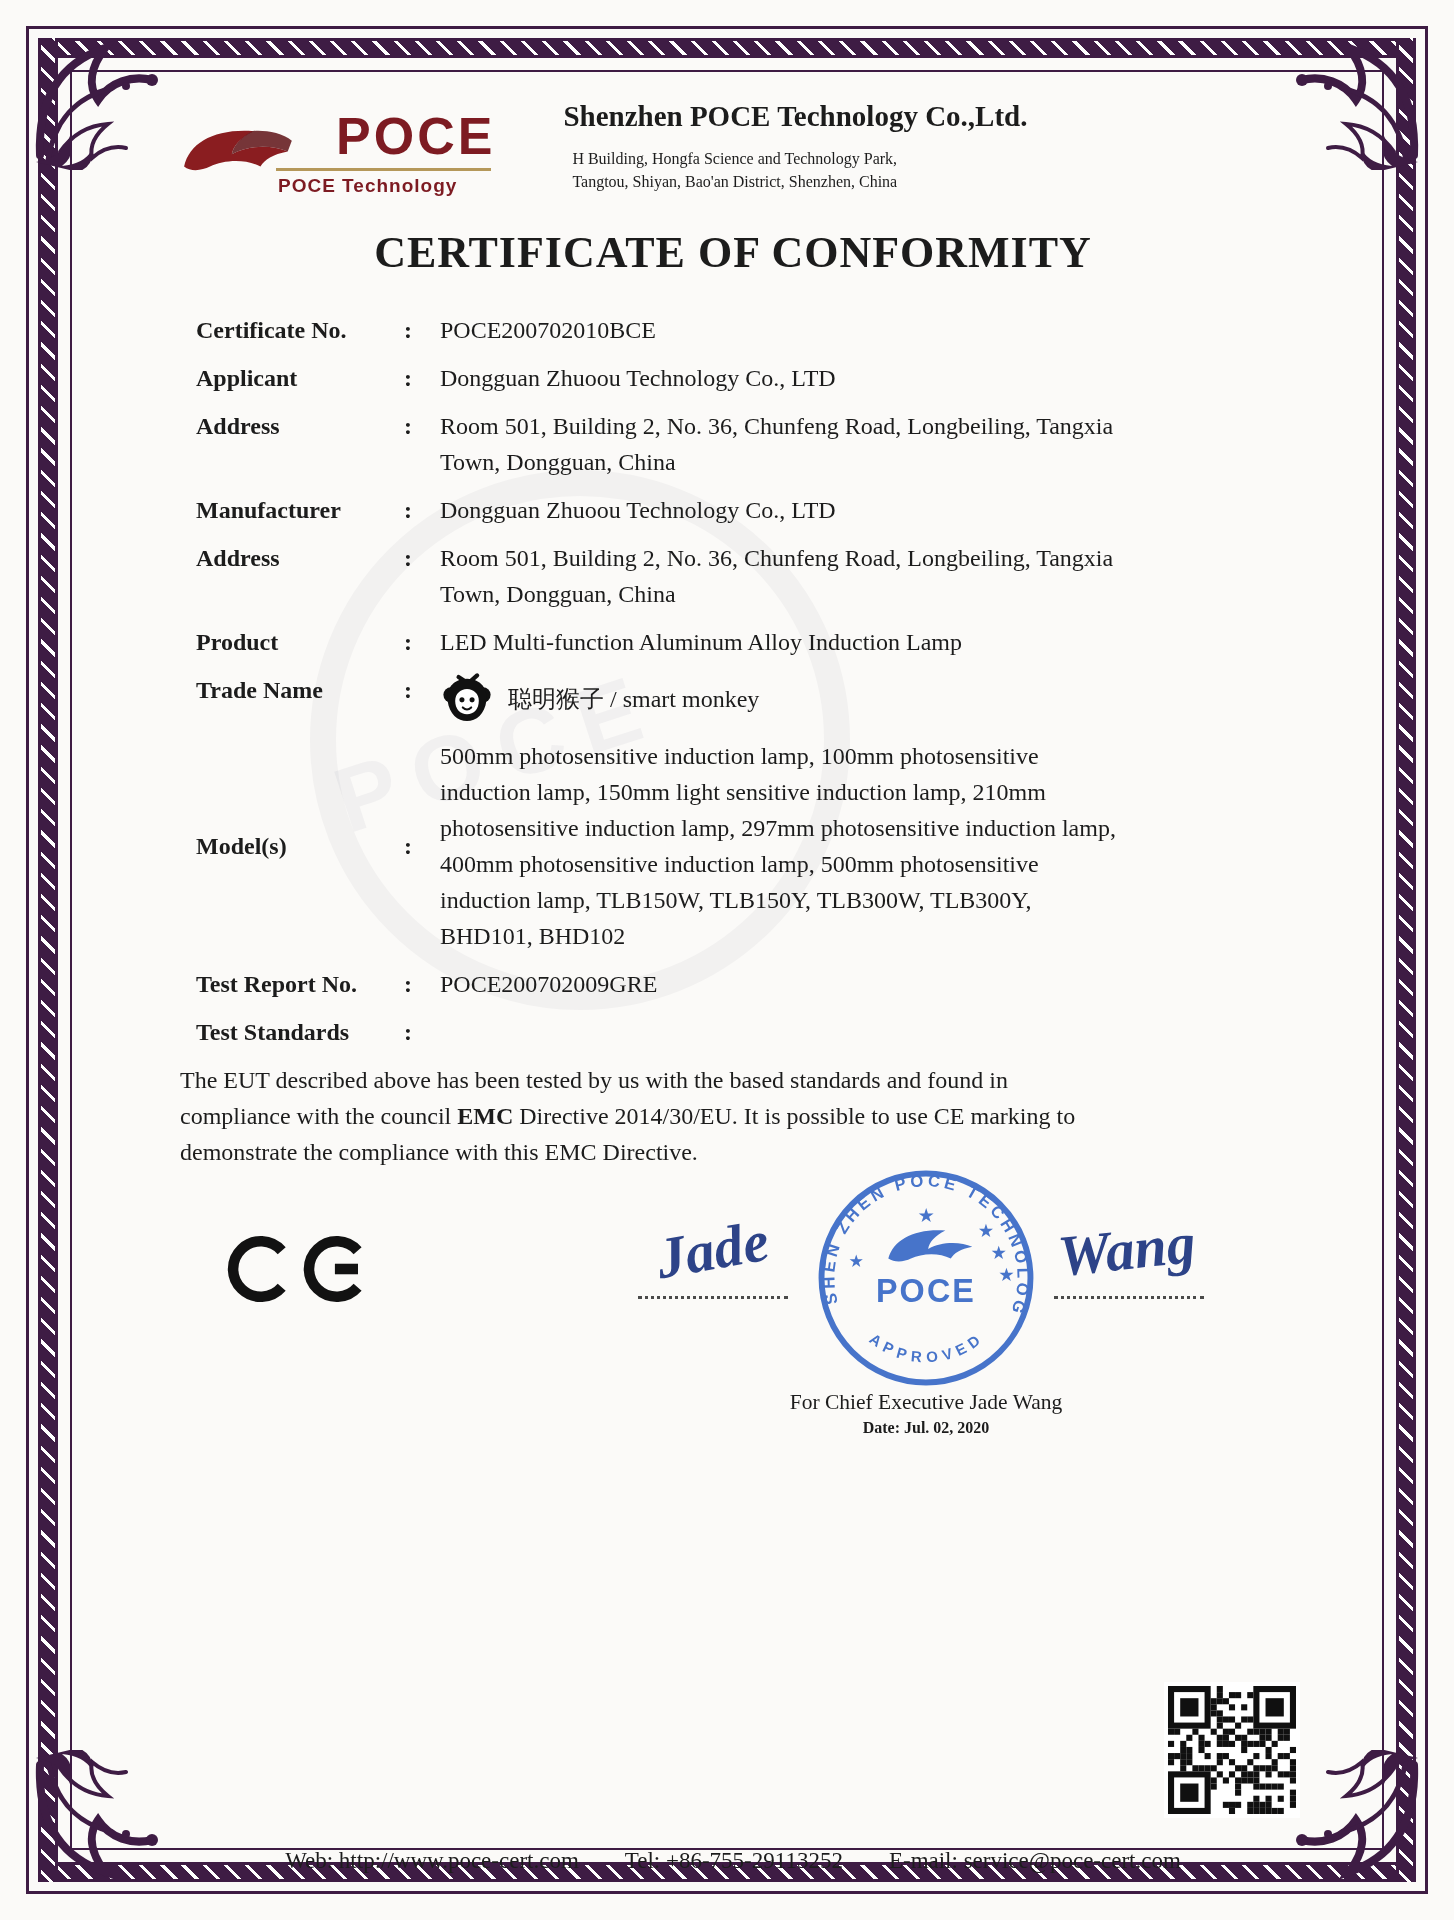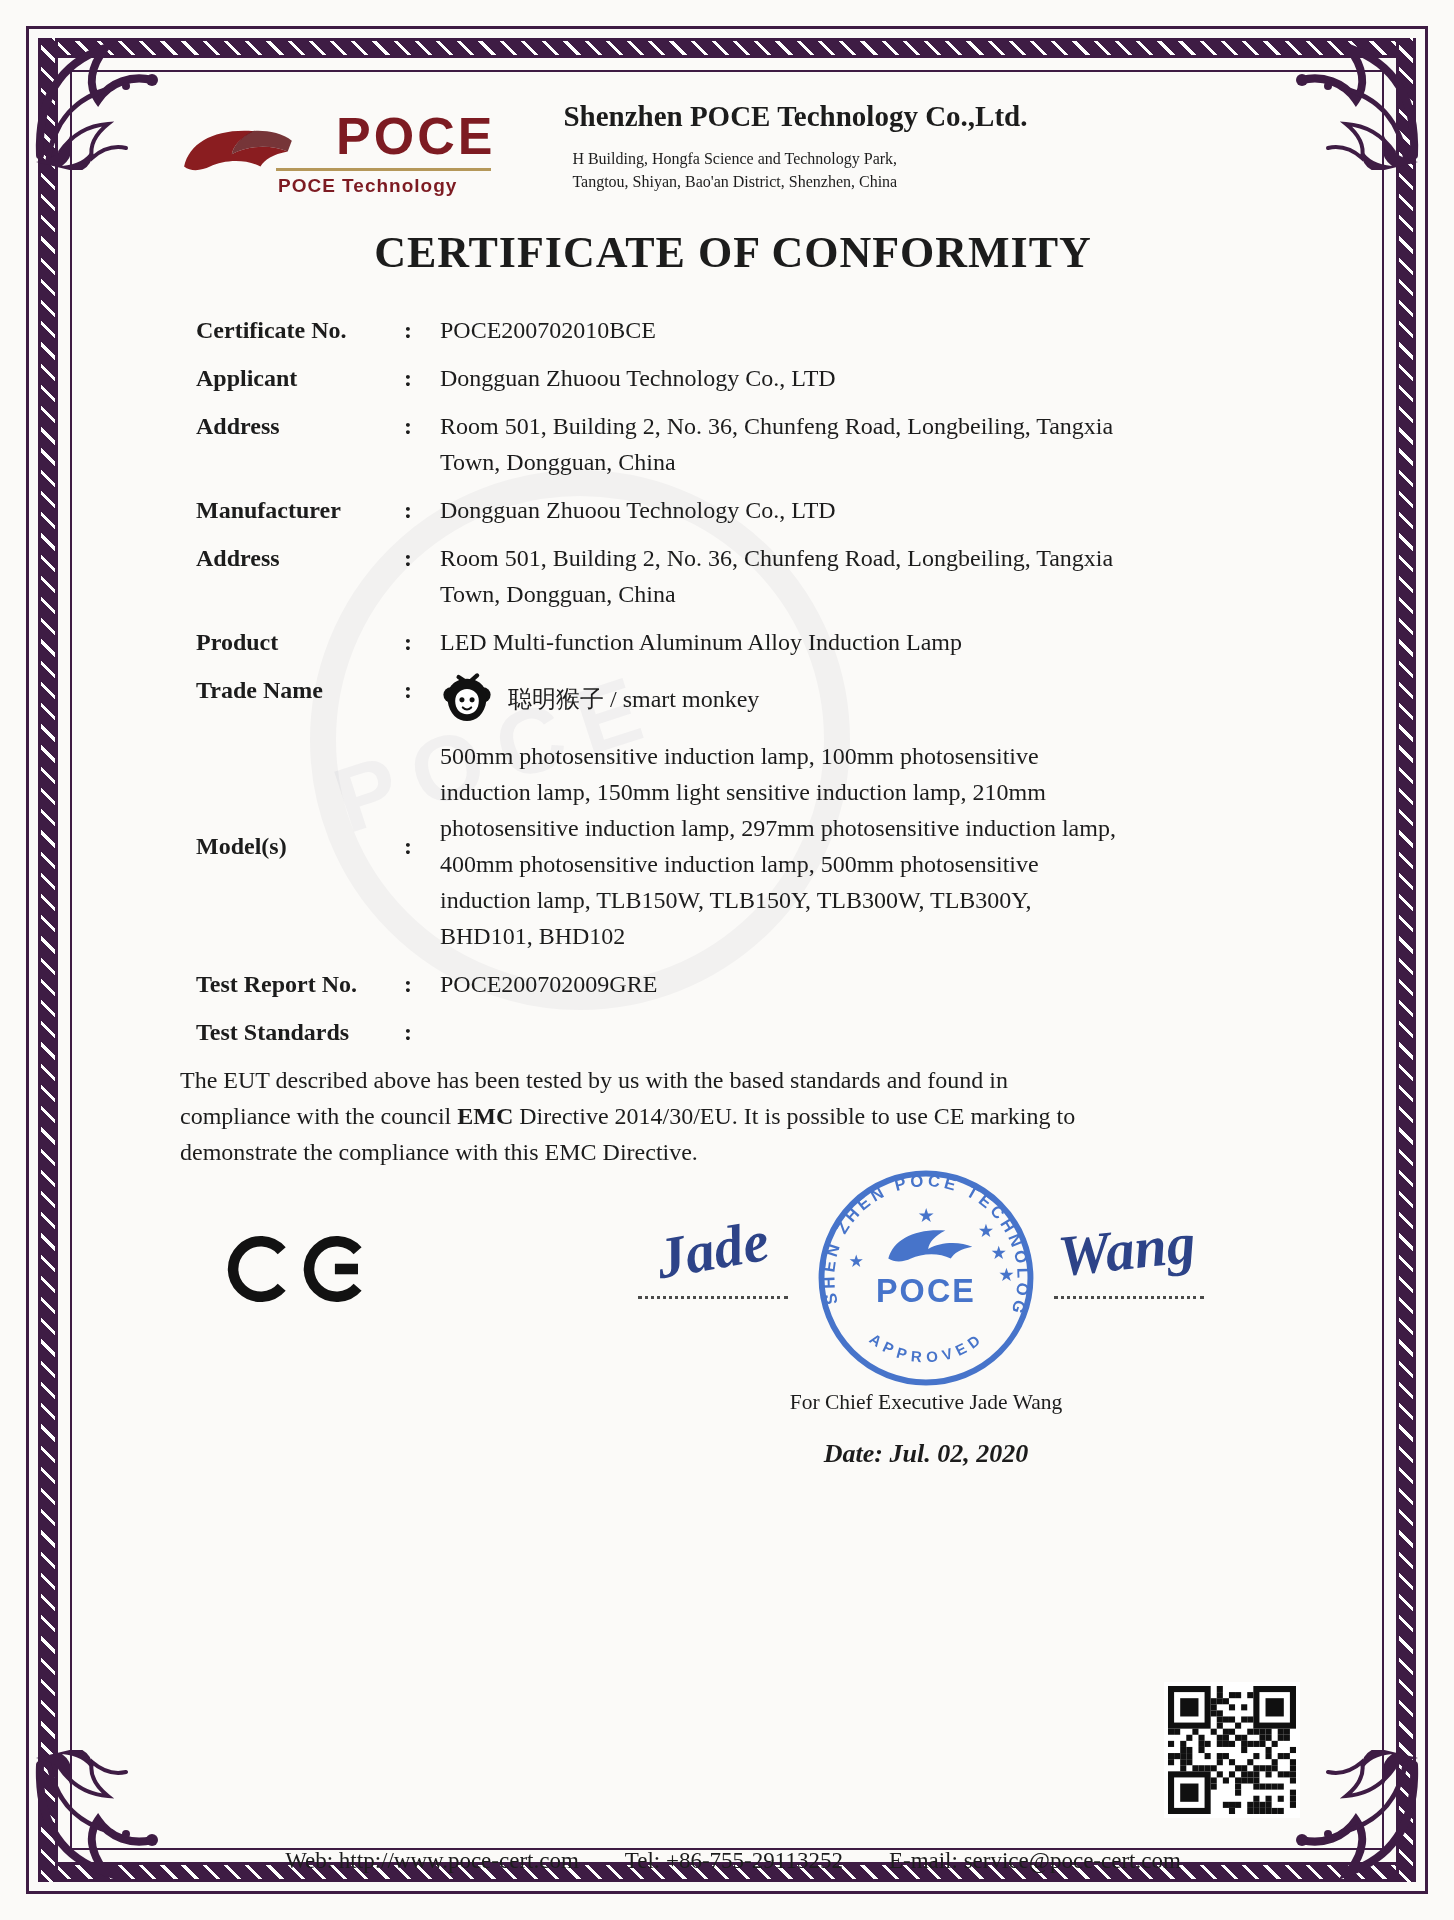--- a/index.html
+++ b/index.html
@@ -68,21 +68,21 @@
   .stamp-cluster{position:relative;width:460px;margin-left:auto;margin-right:150px;margin-top:-36px;text-align:center;}
   .stamp-svg{width:280px;height:280px;opacity:.88;}
   .signature{position:absolute;top:78px;left:-40px;right:-40px;display:flex;justify-content:space-between;pointer-events:none;}
   .sig-word{font-style:italic;font-weight:bold;color:#17307c;font-size:58px;font-family:"Liberation Serif",serif;opacity:.9;}
   .sig-word.first{transform:rotate(-10deg);}
   .sig-word.last{transform:rotate(-6deg);}
   .sig-dots{position:absolute;top:158px;width:150px;border-bottom:3px dotted #4a4a4a;}
   .sig-dots.left{left:-58px;}
   .sig-dots.right{right:-48px;}
   .for-line{font-size:21.5px;margin-top:-32px;position:relative;}
-  .date-line{font-size:26px;font-weight:bold;margin-top:24px;position:relative;font-style:italic;}
+  .date-line{font-size:16px;font-weight:bold;margin-top:4px;position:relative;}
   
   .footer-row{position:absolute;left:0;right:0;bottom:62px;display:flex;align-items:flex-end;}
   .disclaimer{font-size:23px;line-height:1.55;max-width:945px;margin-left:-14px;}
   .qr-wrap{margin-left:auto;margin-right:6px;background:#fff;padding:4px;}
   .qr-svg{width:128px;height:128px;display:block;}
   .contact-line{position:absolute;left:0;right:0;bottom:6px;display:flex;justify-content:center;gap:46px;font-size:23px;}
 </style>
 </head>
 <body>
 

